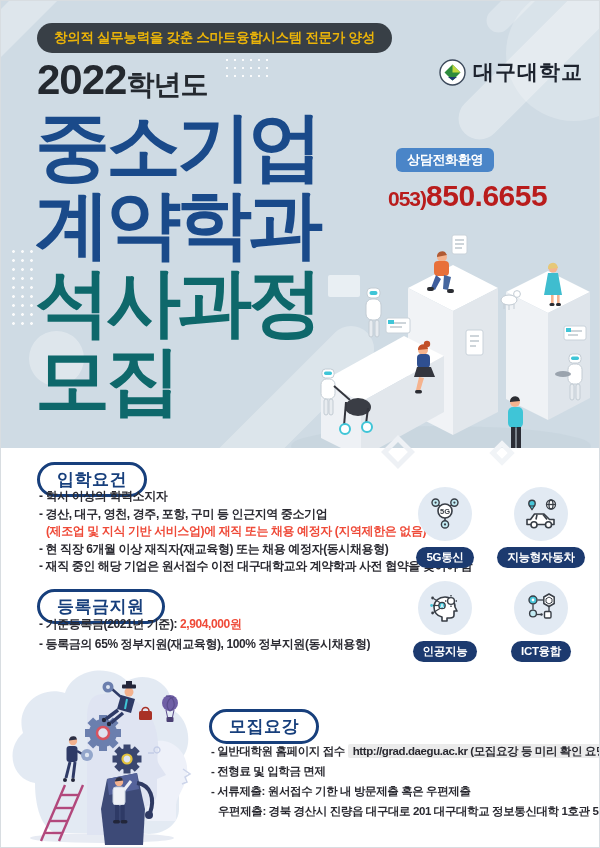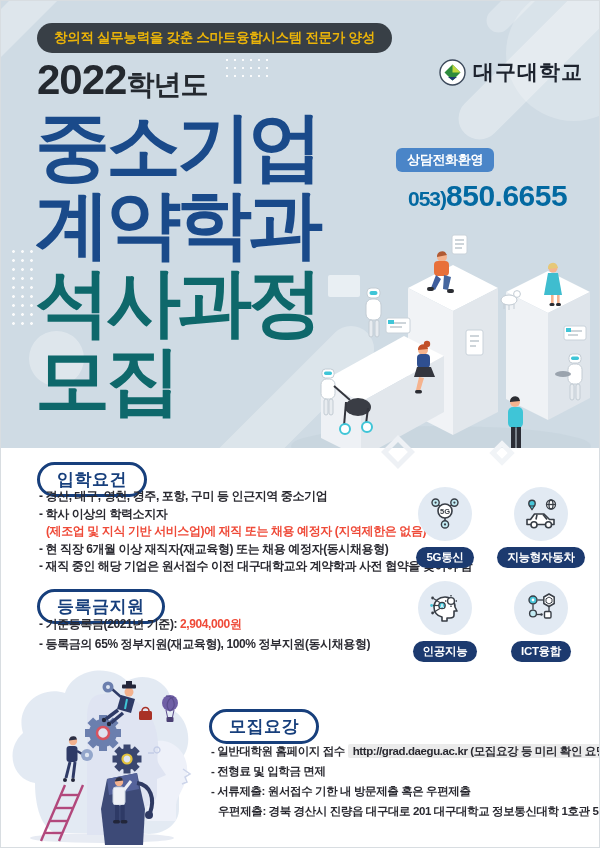--- a/index.html
+++ b/index.html
@@ -22,21 +22,21 @@
   .logo{position:absolute;right:18px;top:16px;display:flex;align-items:center;gap:7px;margin-top:41px;}
   .logo-text{font-size:21px;font-weight:800;color:#1d232e;letter-spacing:1px;}
   .year-line{position:absolute;left:36px;top:58px;display:flex;align-items:flex-end;color:#24292f;}
   .year-num{font-size:42px;font-weight:900;line-height:1;letter-spacing:-1px;}
   .year-suffix{font-size:28px;font-weight:800;line-height:1;padding-bottom:2px;letter-spacing:-1px;}
   .hero-title{position:absolute;left:34px;top:106px;font-weight:900;font-size:75px;line-height:78px;letter-spacing:-4px;}
   .t-navy{color:#1a4a8a;}
   .t-teal{color:#0e686b;}
   .phone{position:absolute;left:387px;top:147px;}
   .phone-badge{display:inline-block;background:#4a85c8;color:#fff;font-size:13px;font-weight:700;padding:3px 11px;border-radius:6px;letter-spacing:-.3px;margin-left:8px;}
-  .phone-num{margin-top:7px;color:#0369a1;font-weight:900;white-space:nowrap;margin-left:20px;}
+  .phone-num{margin-top:7px;color:#b91c1c;font-weight:900;white-space:nowrap;}
   .phone-area{font-size:21px;letter-spacing:-1px;}
   .phone-digits{font-size:30px;letter-spacing:-.5px;}
   .hero-illo{position:absolute;left:265px;top:228px;width:335px;height:242px;}
   
   .content{position:absolute;left:0;top:447px;width:600px;height:401px;background:#ffffff;}
   .badge-outline{
     display:inline-block;border:3px solid #173f7c;color:#173f7c;background:#fff;
     font-size:17px;font-weight:900;padding:3px 17px;border-radius:19px;letter-spacing:.5px;white-space:nowrap;
   }
   .bullets{font-size:12px;font-weight:700;color:#2a2a31;letter-spacing:-.4px;white-space:nowrap;}
@@ -225,22 +225,22 @@
 
   <div class="content">
     <div class="diamond" style="left:385px;top:-8px;width:24px;height:24px;"></div>
     <div class="diamond" style="left:492px;top:-4px;width:18px;height:18px;border-color:#f1f4f7;"></div>
   </div>
 
   <div class="abs" style="left:36px;top:461px;font-family:Liberation Serif, serif;">
     <span class="badge-outline">입학요건</span>
   </div>
   <div class="abs bullets adm" style="left:38px;top:487px;">
+    <div>- 학사 이상의 학력소지자</div>
     <div>- 경산, 대구, 영천, 경주, 포항, 구미 등 인근지역 중소기업</div>
-    <div>- 학사 이상의 학력소지자</div>
     <div class="red indent">(제조업 및 지식 기반 서비스업)에 재직 또는 채용 예정자 (지역제한은 없음)</div>
     <div>- 현 직장 6개월 이상 재직자(재교육형) 또는 채용 예정자(동시채용형)</div>
     <div>- 재직 중인 해당 기업은 원서접수 이전 대구대학교와 계약학과 사전 협약을 맺어야 함</div>
   </div>
 
   <div class="fields">
     <div class="field">
       <div class="field-circle">
         <svg width="36" height="36" viewBox="0 0 36 36">
           <g stroke="#383e46" stroke-width="1.6" fill="none" stroke-linecap="round">

